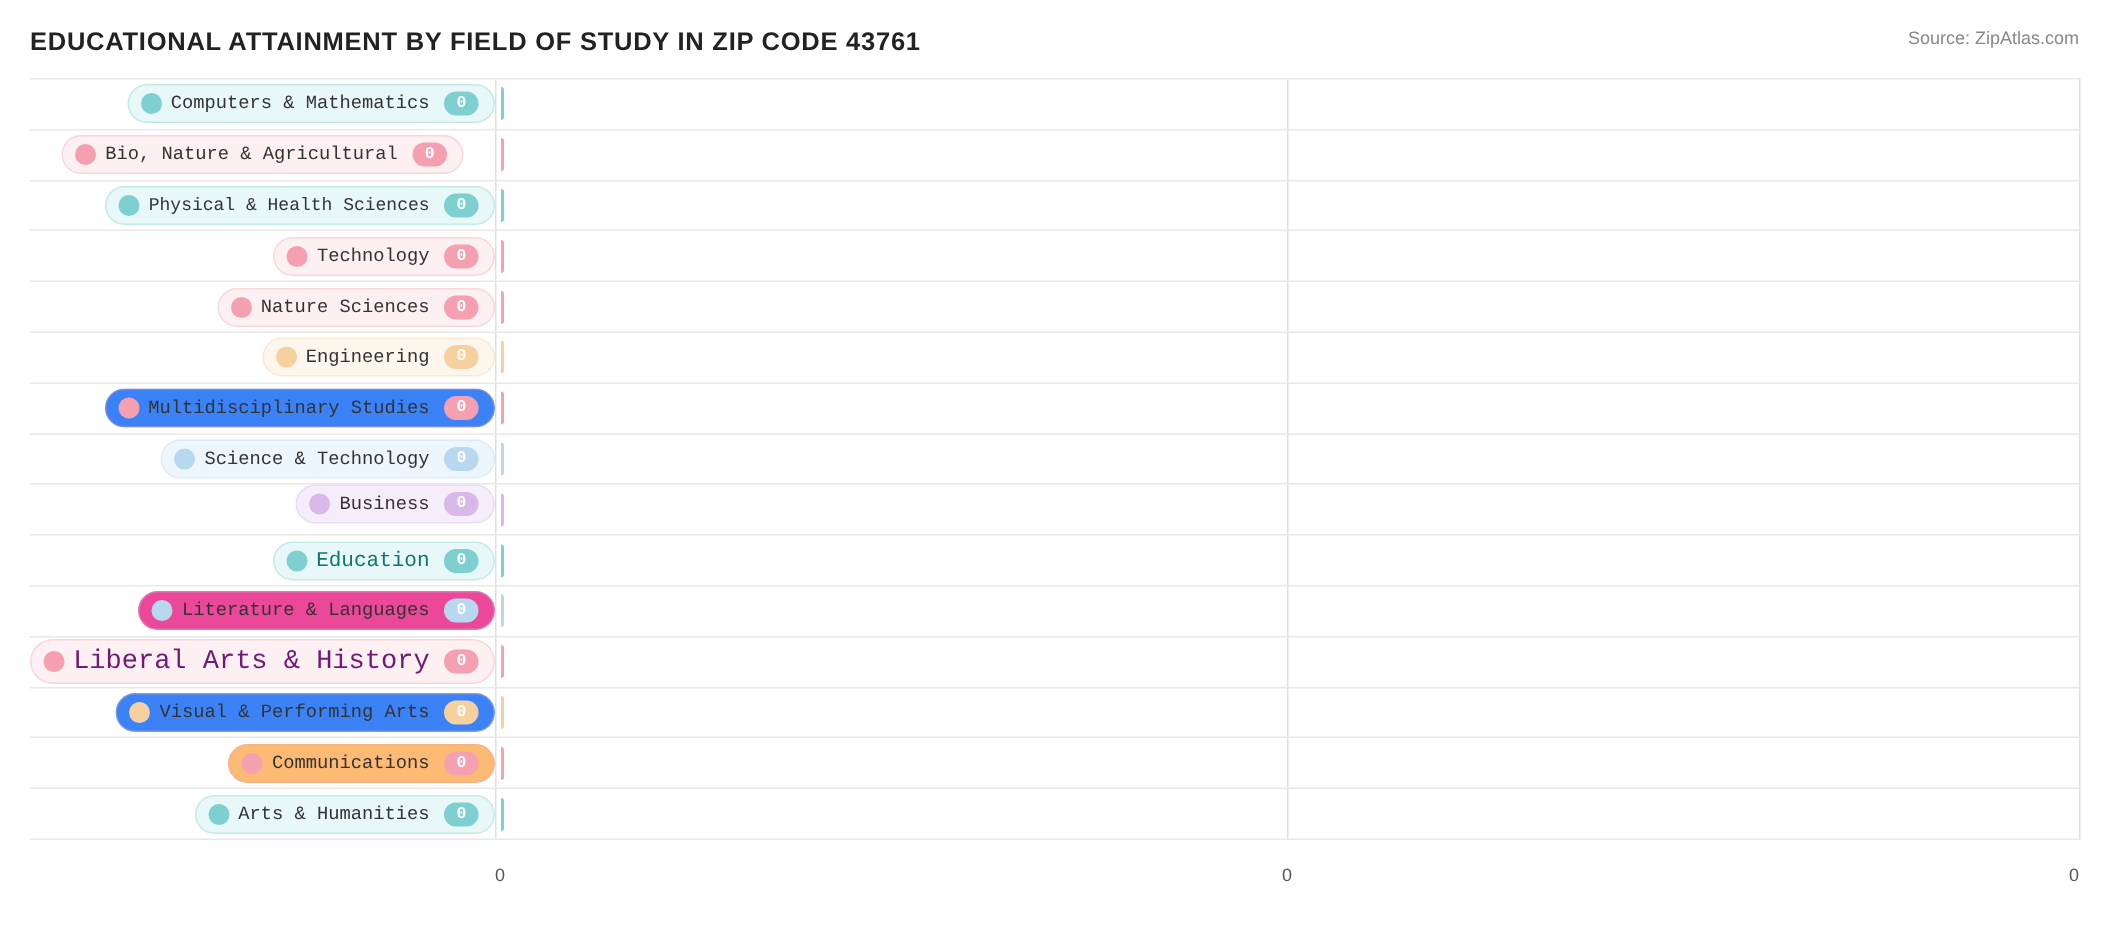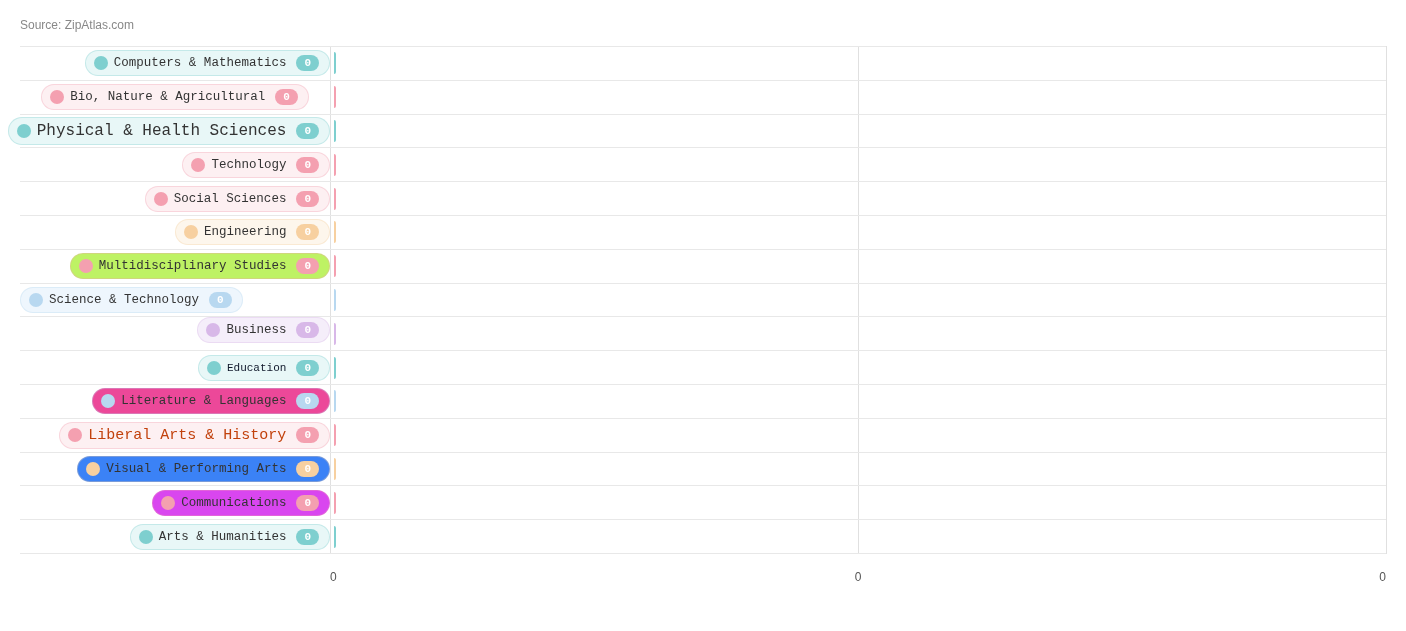--- a/index.html
+++ b/index.html
@@ -131,20 +131,21 @@
     .x-label {
       font-size: 12px;
       color: #555;
     }
   </style>
 </head>
 <body>
 
 <div class="chart-container">
   <div class="chart-header">
+    <span class="chart-title">EDUCATIONAL ATTAINMENT BY FIELD OF STUDY IN ZIP CODE 43761</span>
     <span class="chart-source">Source: ZipAtlas.com</span>
   </div>
   <div class="chart-body">
     <div class="y-axis" id="y-axis">
         <div class="label-row" style="flex: 1 1 0%; display: flex; align-items: center; justify-content: flex-end; border-bottom: 1px solid rgb(232, 232, 232); border-top: 1px solid rgb(232, 232, 232);">
           <div class="label-pill" style="background-color: rgb(232, 247, 247); border-color: rgba(126, 207, 207, 0.333);">
             <span class="label-dot" style="background-color: rgb(126, 207, 207);"></span>
             <span style="font-size: 12.5px; color: rgb(51, 51, 51);">Computers &amp; Mathematics</span>
             <span class="value-badge" style="background-color: rgb(126, 207, 207); color: rgb(255, 255, 255);">0</span>
           </div>
@@ -152,96 +153,96 @@
         <div class="label-row" style="flex: 1 1 0%; display: flex; align-items: center; justify-content: center; border-bottom: 1px solid rgb(232, 232, 232);">
           <div class="label-pill" style="background-color: rgb(253, 240, 242); border-color: rgba(244, 160, 176, 0.333);">
             <span class="label-dot" style="background-color: rgb(244, 160, 176);"></span>
             <span style="font-size: 12.5px; color: rgb(51, 51, 51);">Bio, Nature &amp; Agricultural</span>
             <span class="value-badge" style="background-color: rgb(244, 160, 176); color: rgb(255, 255, 255);">0</span>
           </div>
         </div>
         <div class="label-row" style="flex: 1 1 0%; display: flex; align-items: center; justify-content: flex-end; border-bottom: 1px solid rgb(232, 232, 232);">
           <div class="label-pill" style="background-color: rgb(232, 247, 247); border-color: rgba(126, 207, 207, 0.333);">
             <span class="label-dot" style="background-color: rgb(126, 207, 207);"></span>
-            <span style="font-size: 16px; color: rgb(51, 51, 51);">Physical &amp; Health Sciences</span>
+            <span style="font-size: 12px; color: rgb(51, 51, 51);">Physical &amp; Health Sciences</span>
             <span class="value-badge" style="background-color: rgb(126, 207, 207); color: rgb(255, 255, 255);">0</span>
           </div>
         </div>
         <div class="label-row" style="flex: 1 1 0%; display: flex; align-items: center; justify-content: flex-end; border-bottom: 1px solid rgb(232, 232, 232);">
           <div class="label-pill" style="background-color: rgb(253, 240, 242); border-color: rgba(244, 160, 176, 0.333);">
             <span class="label-dot" style="background-color: rgb(244, 160, 176);"></span>
             <span style="font-size: 12.5px; color: rgb(51, 51, 51);">Technology</span>
             <span class="value-badge" style="background-color: rgb(244, 160, 176); color: rgb(255, 255, 255);">0</span>
           </div>
         </div>
         <div class="label-row" style="flex: 1 1 0%; display: flex; align-items: center; justify-content: flex-end; border-bottom: 1px solid rgb(232, 232, 232);">
           <div class="label-pill" style="background-color: rgb(253, 240, 242); border-color: rgba(244, 160, 176, 0.333);">
             <span class="label-dot" style="background-color: rgb(244, 160, 176);"></span>
-            <span style="font-size: 12.5px; color: rgb(51, 51, 51);">Social Sciences</span>
+            <span style="font-size: 12.5px; color: rgb(51, 51, 51);">Nature Sciences</span>
             <span class="value-badge" style="background-color: rgb(244, 160, 176); color: rgb(255, 255, 255);">0</span>
           </div>
         </div>
         <div class="label-row" style="flex: 1 1 0%; display: flex; align-items: center; justify-content: flex-end; border-bottom: 1px solid rgb(232, 232, 232);">
           <div class="label-pill" style="background-color: rgb(253, 246, 236); border-color: rgba(247, 208, 160, 0.333);">
             <span class="label-dot" style="background-color: rgb(247, 208, 160);"></span>
             <span style="font-size: 12.5px; color: rgb(51, 51, 51);">Engineering</span>
             <span class="value-badge" style="background-color: rgb(247, 208, 160); color: rgb(255, 255, 255);">0</span>
           </div>
         </div>
         <div class="label-row" style="flex: 1 1 0%; display: flex; align-items: center; justify-content: flex-end; border-bottom: 1px solid rgb(232, 232, 232);">
-          <div class="label-pill" style="background-color: #bef264; border-color: rgba(244, 160, 176, 0.333);">
+          <div class="label-pill" style="background-color: #3b82f6; border-color: rgba(244, 160, 176, 0.333);">
             <span class="label-dot" style="background-color: rgb(244, 160, 176);"></span>
             <span style="font-size: 12.5px; color: rgb(51, 51, 51);">Multidisciplinary Studies</span>
             <span class="value-badge" style="background-color: rgb(244, 160, 176); color: rgb(255, 255, 255);">0</span>
           </div>
         </div>
-        <div class="label-row" style="flex: 1 1 0%; display: flex; align-items: center; justify-content: flex-start; border-bottom: 1px solid rgb(232, 232, 232);">
+        <div class="label-row" style="flex: 1 1 0%; display: flex; align-items: center; justify-content: flex-end; border-bottom: 1px solid rgb(232, 232, 232);">
           <div class="label-pill" style="background-color: rgb(238, 246, 253); border-color: rgba(184, 216, 240, 0.333);">
             <span class="label-dot" style="background-color: rgb(184, 216, 240);"></span>
             <span style="font-size: 12.5px; color: rgb(51, 51, 51);">Science &amp; Technology</span>
             <span class="value-badge" style="background-color: rgb(184, 216, 240); color: rgb(255, 255, 255);">0</span>
           </div>
         </div>
         <div class="label-row" style="flex: 1 1 0%; display: flex; align-items: flex-start; justify-content: flex-end; border-bottom: 1px solid rgb(232, 232, 232);">
           <div class="label-pill" style="background-color: rgb(245, 238, 250); border-color: rgba(216, 184, 232, 0.333);">
             <span class="label-dot" style="background-color: rgb(216, 184, 232);"></span>
             <span style="font-size: 12.5px; color: rgb(51, 51, 51);">Business</span>
             <span class="value-badge" style="background-color: rgb(216, 184, 232); color: rgb(255, 255, 255);">0</span>
           </div>
         </div>
         <div class="label-row" style="flex: 1 1 0%; display: flex; align-items: center; justify-content: flex-end; border-bottom: 1px solid rgb(232, 232, 232);">
           <div class="label-pill" style="background-color: rgb(232, 247, 247); border-color: rgba(126, 207, 207, 0.333);">
             <span class="label-dot" style="background-color: rgb(126, 207, 207);"></span>
-            <span style="font-size: 11px; color: #0f172a;">Education</span>
+            <span style="font-size: 14px; color: #0f766e;">Education</span>
             <span class="value-badge" style="background-color: rgb(126, 207, 207); color: rgb(255, 255, 255);">0</span>
           </div>
         </div>
         <div class="label-row" style="flex: 1 1 0%; display: flex; align-items: center; justify-content: flex-end; border-bottom: 1px solid rgb(232, 232, 232);">
           <div class="label-pill" style="background-color: #ec4899; border-color: rgba(184, 216, 240, 0.333);">
             <span class="label-dot" style="background-color: rgb(184, 216, 240);"></span>
             <span style="font-size: 12.5px; color: rgb(51, 51, 51);">Literature &amp; Languages</span>
             <span class="value-badge" style="background-color: rgb(184, 216, 240); color: rgb(255, 255, 255);">0</span>
           </div>
         </div>
         <div class="label-row" style="flex: 1 1 0%; display: flex; align-items: center; justify-content: flex-end; border-bottom: 1px solid rgb(232, 232, 232);">
           <div class="label-pill" style="background-color: rgb(253, 240, 242); border-color: rgba(244, 160, 176, 0.333);">
             <span class="label-dot" style="background-color: rgb(244, 160, 176);"></span>
-            <span style="font-size: 15px; color: #c2410c;">Liberal Arts &amp; History</span>
+            <span style="font-size: 18px; color: #701a75;">Liberal Arts &amp; History</span>
             <span class="value-badge" style="background-color: rgb(244, 160, 176); color: rgb(255, 255, 255);">0</span>
           </div>
         </div>
         <div class="label-row" style="flex: 1 1 0%; display: flex; align-items: center; justify-content: flex-end; border-bottom: 1px solid rgb(232, 232, 232);">
           <div class="label-pill" style="background-color: #3b82f6; border-color: rgba(247, 208, 160, 0.333);">
             <span class="label-dot" style="background-color: rgb(247, 208, 160);"></span>
             <span style="font-size: 12.5px; color: rgb(51, 51, 51);">Visual &amp; Performing Arts</span>
             <span class="value-badge" style="background-color: rgb(247, 208, 160); color: rgb(255, 255, 255);">0</span>
           </div>
         </div>
         <div class="label-row" style="flex: 1 1 0%; display: flex; align-items: center; justify-content: flex-end; border-bottom: 1px solid rgb(232, 232, 232);">
-          <div class="label-pill" style="background-color: #d946ef; border-color: rgba(244, 160, 176, 0.333);">
+          <div class="label-pill" style="background-color: #fdba74; border-color: rgba(244, 160, 176, 0.333);">
             <span class="label-dot" style="background-color: rgb(244, 160, 176);"></span>
             <span style="font-size: 12.5px; color: rgb(51, 51, 51);">Communications</span>
             <span class="value-badge" style="background-color: rgb(244, 160, 176); color: rgb(255, 255, 255);">0</span>
           </div>
         </div>
         <div class="label-row" style="flex: 1 1 0%; display: flex; align-items: center; justify-content: flex-end; border-bottom: 1px solid rgb(232, 232, 232);">
           <div class="label-pill" style="background-color: rgb(232, 247, 247); border-color: rgba(126, 207, 207, 0.333); text-align: right;">
             <span class="label-dot" style="background-color: rgb(126, 207, 207);"></span>
             <span style="font-size: 12.5px; color: rgb(51, 51, 51);">Arts &amp; Humanities</span>
             <span class="value-badge" style="background-color: rgb(126, 207, 207); color: rgb(255, 255, 255);">0</span>

